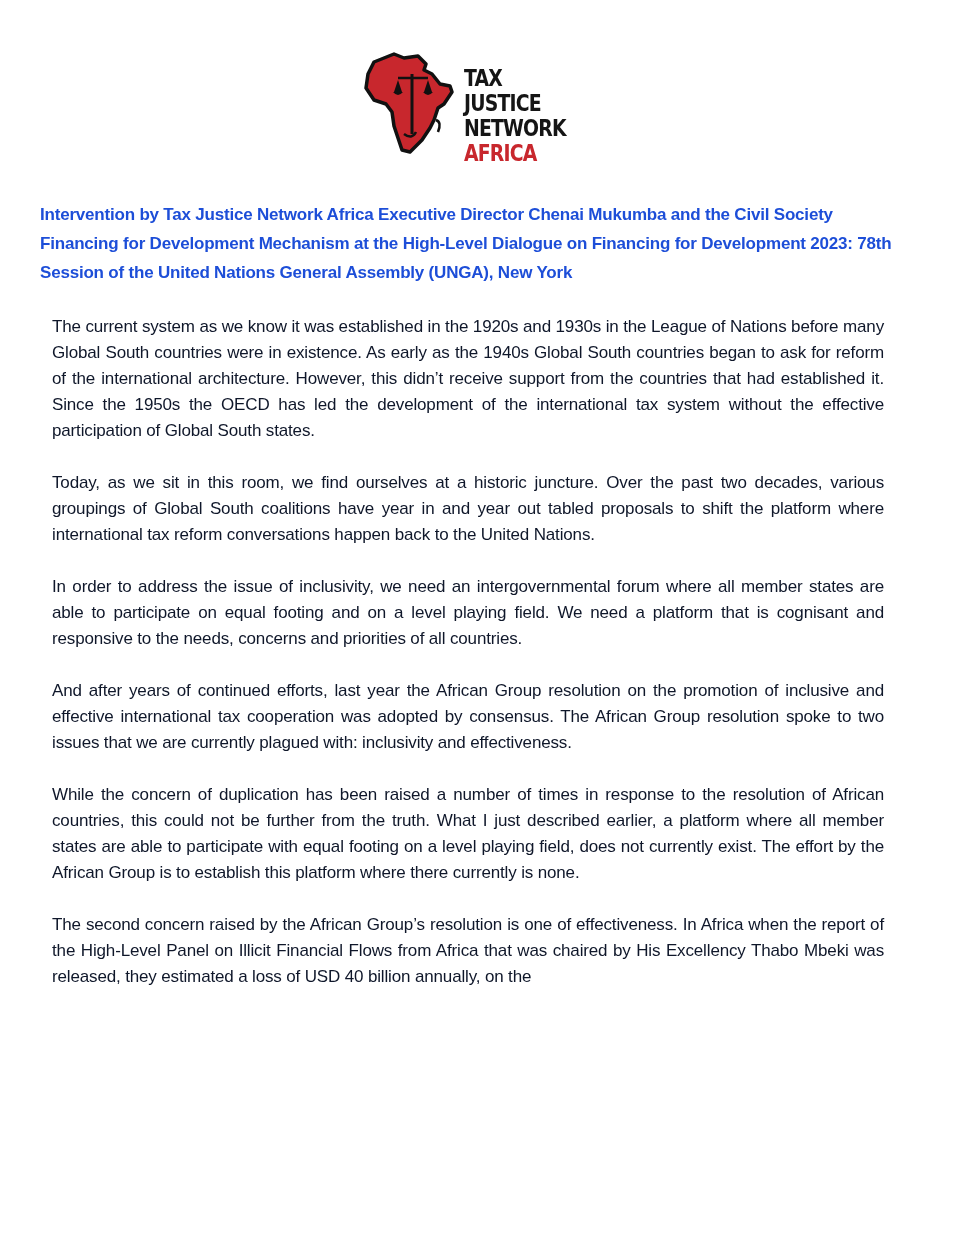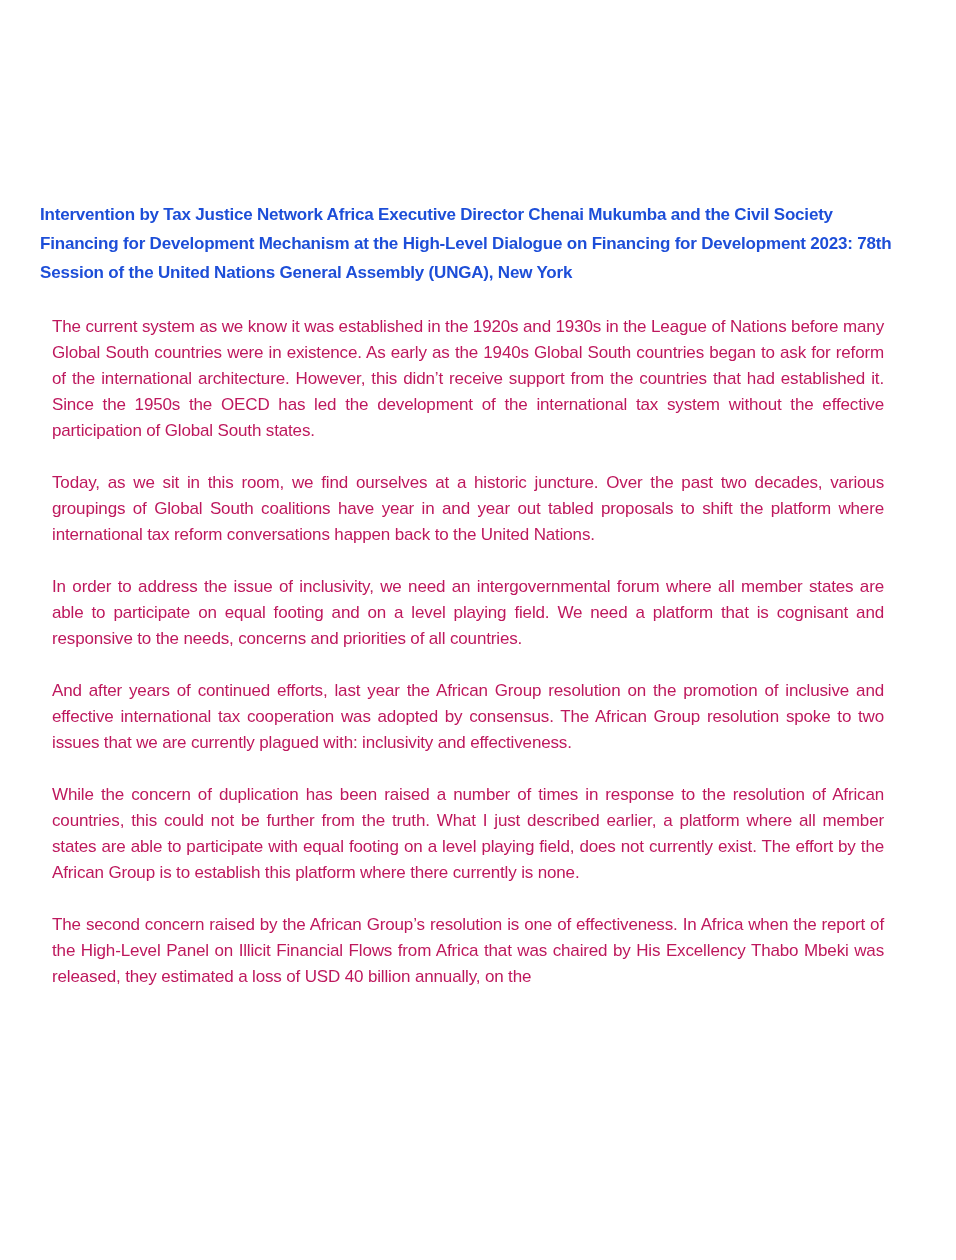--- a/index.html
+++ b/index.html
@@ -22,30 +22,48 @@
   .logo .wordmark .africa { color: #c8272d; }
   .title {
     position: absolute; left: 40px; top: 200px; width: 864px;
     text-align: left; color: #1d4ed8; font-weight: bold;
     font-family: "Liberation Sans", sans-serif;
     font-size: 17px; line-height: 29px; letter-spacing: -0.2px;
   }
   .body {
     position: absolute; left: 52px; top: 314px; width: 832px;
     font-family: "Liberation Sans", sans-serif;
-    font-size: 17px; line-height: 26px; color: #be185d;
+    font-size: 17px; line-height: 26px; color: #0f172a;
     text-align: justify; letter-spacing: -0.15px;
   }
   .body p { margin: 0 0 26px 0; }
 </style>
 </head>
 <body>
 
 <div class="page">
 
+  <div class="logo">
+    <svg class="map" viewBox="0 0 98 110">
+      <path d="M14 14 L34 6 L44 10 L58 8 L66 16 L64 22 L72 26 L80 36 L90 38 L92 44 L84 56 L78 60 L74 72 L70 80 L62 92 L50 104 L42 102 L38 90 L34 78 L32 64 L26 56 L14 52 L6 40 L8 26 Z" fill="#c8272d" stroke="#111" stroke-width="3.5" stroke-linejoin="round"></path>
+      <line x1="52" y1="26" x2="52" y2="86" stroke="#111" stroke-width="3"></line>
+      <line x1="38" y1="30" x2="68" y2="30" stroke="#111" stroke-width="2.5"></line>
+      <path d="M34 44 L38 32 L42 44 Z" fill="#111"></path>
+      <path d="M33 44 Q38 50 43 44 Z" fill="#111"></path>
+      <path d="M64 44 L68 32 L72 44 Z" fill="#111"></path>
+      <path d="M63 44 Q68 50 73 44 Z" fill="#111"></path>
+      <path d="M44 86 Q52 92 56 84" fill="none" stroke="#111" stroke-width="2.5"></path>
+      <path d="M76 72 Q82 74 78 84" fill="none" stroke="#111" stroke-width="2.5"></path>
+    </svg>
+    <div class="wordmark">
+      <div>TAX JUSTICE</div>
+      <div>NETWORK</div>
+      <div class="africa">AFRICA</div>
+    </div>
+  </div>
 
   <div class="title">Intervention by Tax Justice Network Africa Executive Director Chenai Mukumba and the Civil Society Financing for Development Mechanism at the High-Level Dialogue on Financing for Development 2023: 78th Session of the United Nations General Assembly (UNGA), New York</div>
 
   <div class="body">
     <p>The current system as we know it was established in the 1920s and 1930s in the League of Nations before many Global South countries were in existence. As early as the 1940s Global South countries began to ask for reform of the international architecture. However, this didn’t receive support from the countries that had established it. Since the 1950s the OECD has led the development of the international tax system without the effective participation of Global South states.</p>
     <p>Today, as we sit in this room, we find ourselves at a historic juncture. Over the past two decades, various groupings of Global South coalitions have year in and year out tabled proposals to shift the platform where international tax reform conversations happen back to the United Nations.</p>
     <p>In order to address the issue of inclusivity, we need an intergovernmental forum where all member states are able to participate on equal footing and on a level playing field. We need a platform that is cognisant and responsive to the needs, concerns and priorities of all countries.</p>
     <p>And after years of continued efforts, last year the African Group resolution on the promotion of inclusive and effective international tax cooperation was adopted by consensus. The African Group resolution spoke to two issues that we are currently plagued with: inclusivity and effectiveness.</p>
     <p>While the concern of duplication has been raised a number of times in response to the resolution of African countries, this could not be further from the truth. What I just described earlier, a platform where all member states are able to participate with equal footing on a level playing field, does not currently exist. The effort by the African Group is to establish this platform where there currently is none.</p>
     <p>The second concern raised by the African Group’s resolution is one of effectiveness. In Africa when the report of the High-Level Panel on Illicit Financial Flows from Africa that was chaired by His Excellency Thabo Mbeki was released, they estimated a loss of USD 40 billion annually, on the</p>

